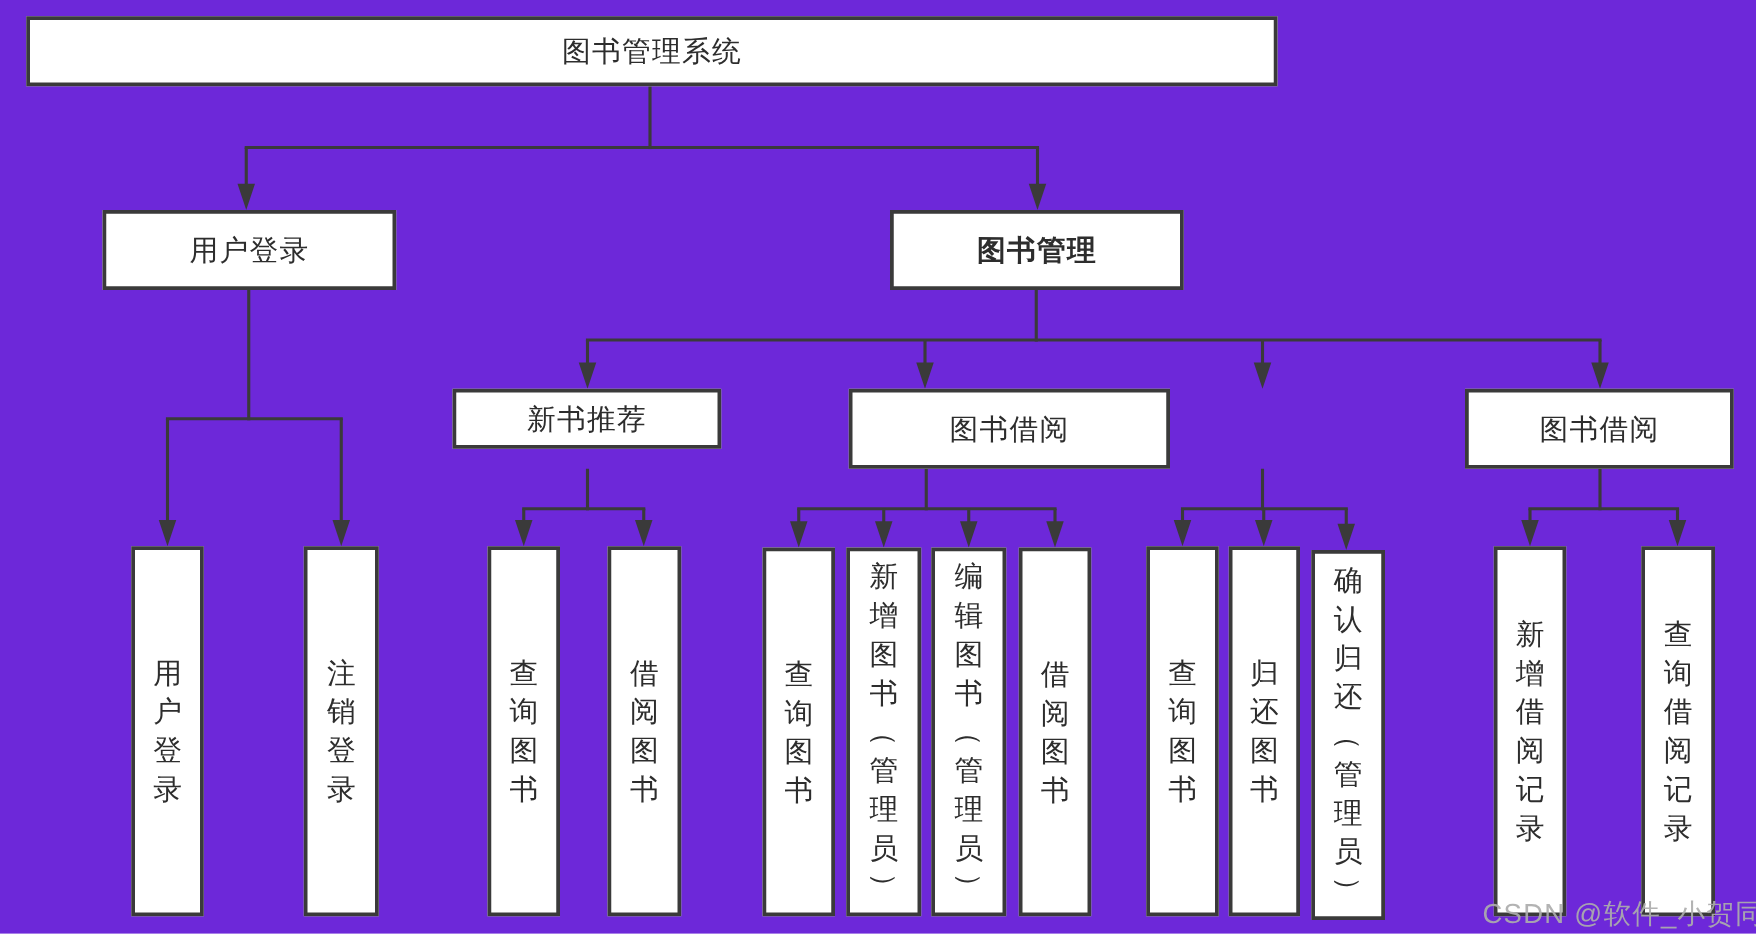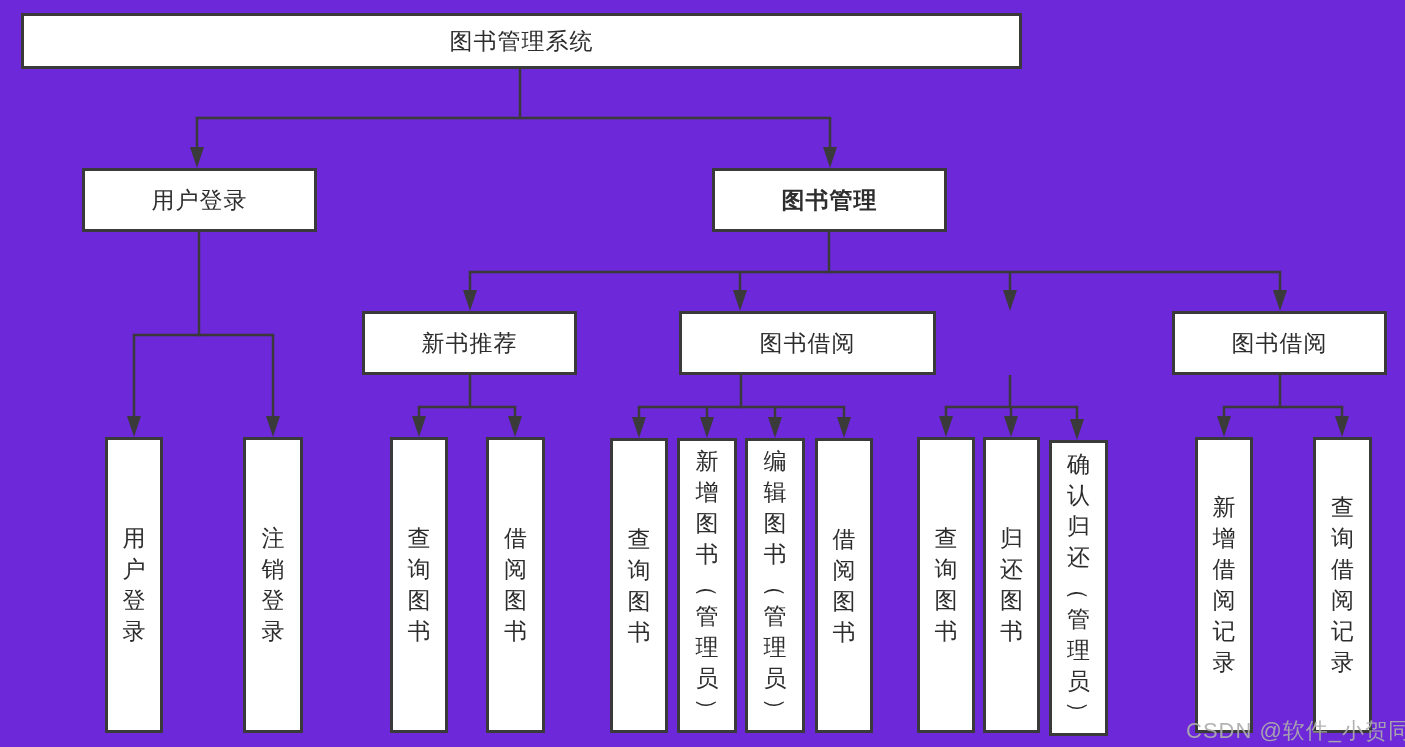--- a/index.html
+++ b/index.html
@@ -107,21 +107,21 @@
       <polygon points="1217,416 1231,416 1224,437" fill="#3a3a3a"></polygon>
       <line x1="1342" y1="407" x2="1342" y2="423" stroke="#3a3a3a" stroke-width="2.5"></line>
       <polygon points="1335,416 1349,416 1342,437" fill="#3a3a3a"></polygon>
     </svg>
 
   <div class="box" style="left:21px;top:13px;width:1001px;height:56px;">图书管理系统</div>
 
   <div class="box" style="left:82px;top:168px;width:235px;height:64px;">用户登录</div>
   <div class="box" style="left:712px;top:168px;width:235px;height:64px;font-weight:bold;">图书管理</div>
 
-  <div class="box" style="left:362px;top:311px;width:215px;height:64px;">新书推荐</div>
+  <div class="box" style="left:362px;top:311px;width:215px;height:48px;">新书推荐</div>
   <div class="box" style="left:633px;top:311px;width:257px;height:64px;margin-left:46px;">图书借阅</div>
   <div class="box" style="left:1172px;top:311px;width:215px;height:64px;">图书借阅</div>
 
   <div class="vbox" style="left:105px;top:437px;width:58px;height:296px;">
       <span class="vchar">用</span>
       <span class="vchar">户</span>
       <span class="vchar">登</span>
       <span class="vchar">录</span>
     </div>
   <div class="vbox" style="left:243px;top:437px;width:60px;height:296px;">

